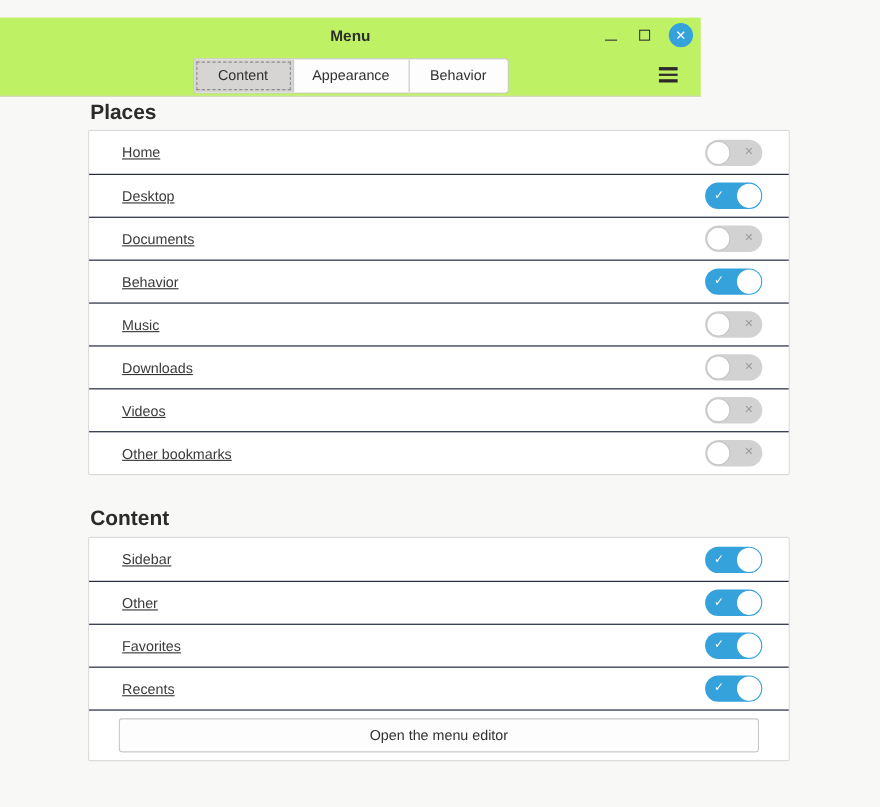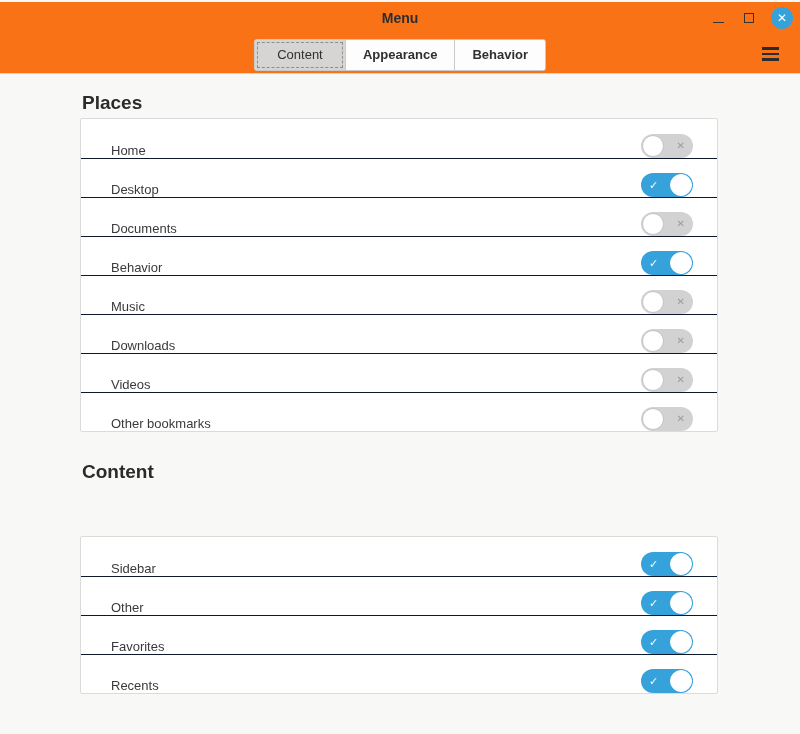--- a/index.html
+++ b/index.html
@@ -6,22 +6,22 @@
   html,body { width:800px; height:734px; overflow:hidden; }
   body {
     font-family: "Liberation Sans", "DejaVu Sans", sans-serif;
     background:#f8f8f7;
     color:#333;
     position:relative;
   }
 
   
   .header {
-    position:absolute; top:2px; left:0; width:800px; height:72px;
-    background:#f97316;
+    position:absolute; top:16px; left:0; width:637px; height:72px;
+    background:#bef264;
     border-bottom:1px solid #d7d5d3;
   }
   .titlebar { position:relative; height:32px; }
   .win-title {
     position:absolute; left:0; right:0; top:8px;
     text-align:center; font-size:14px; font-weight:bold; color:#2d2d2d;
   }
   .win-controls {
     position:absolute; right:7px; top:0; height:32px;
     display:flex; align-items:center; gap:13px;
@@ -41,21 +41,21 @@
     position:absolute; left:50%; top:5px; transform:translateX(-50%);
     display:inline-flex;
     border:1px solid #c9c8c6; border-radius:3px;
     background:#fff; overflow:hidden;
   }
   .tab {
     min-width:90px; padding:7px 17px 8px;
     font-size:13px; color:#303030; text-align:center;
     background:#fdfdfd; cursor:default; white-space:nowrap;
   }
-  .tab + .tab { border-left:1px solid #c9c8c6;font-weight:bold; }
+  .tab + .tab { border-left:1px solid #c9c8c6; }
   .tab.active {
     background:#d6d5d3;
     outline:1px dashed #8f8e8c; outline-offset:-3px;
   }
   .hamburger {
     position:absolute; right:18px; top:8px;
     width:24px; height:24px;
     display:flex; flex-direction:column; justify-content:center; gap:3px;
     cursor:default;
   }
@@ -68,26 +68,27 @@
   }
   #heading-places { top:92px; }
   #heading-content { top:461px; }
 
   .listbox {
     position:absolute; left:80px; width:638px;
     background:#fff;
     border:1px solid #dbdbdb; border-radius:2px;
   }
   #box-places { top:118px; }
-  #box-content { top:488px;margin-top:48px; }
+  #box-content { top:488px; }
 
   .row {
     height:39px;
-    display:flex; align-items:flex-end;
+    display:flex; align-items:center;
     padding:0 24px 0 30px;
+    text-decoration:underline;
   }
   .row + .row, .row + .button-row { border-top:1px solid #0f172a; }
   .row-label { font-size:13px; color:#3a3a3a; }
 
   
   .switch {
     margin-left:auto;
     position:relative;
     width:52px; height:24px; border-radius:12px;
     background:#d2d2d2;
@@ -247,13 +248,16 @@
     </span>
   </div>
   <div class="row">
     <span class="row-label">Recents</span>
     <span class="switch on">
       <span class="sw-check">✓</span>
 
       <span class="sw-knob"></span>
     </span>
   </div>
+  <div class="button-row">
+    <button class="menu-editor-btn">Open the menu editor</button>
+  </div>
 </div>
 
 </body></html>

